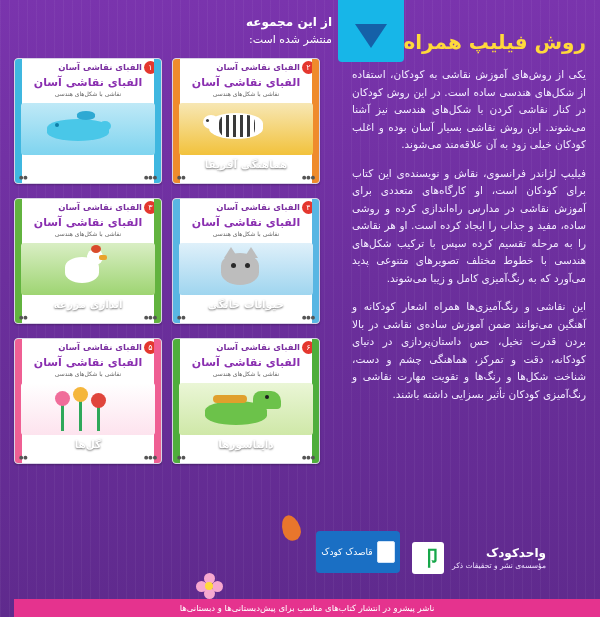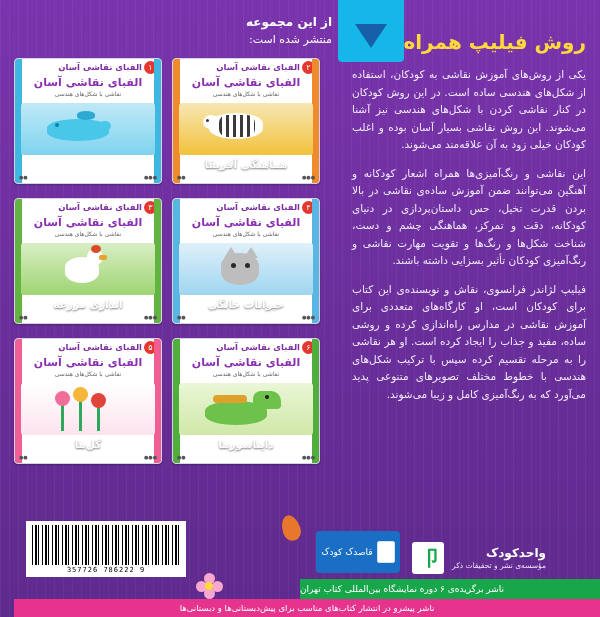--- a/index.html
+++ b/index.html
@@ -200,22 +200,22 @@
     <div class="tri"></div>
   </div>
   <div class="ribbon-text">
     <div class="l1">از این مجموعه</div>
     <div class="l2">منتشر شده است:</div>
   </div>
 
   <div class="textcol">
     <h1 class="title">روش فیلیپ همراه</h1>
     <p class="para">یکی از روش‌های آموزش نقاشی به کودکان، استفاده از شکل‌های هندسی ساده است. در این روش کودکان در کنار نقاشی کردن با شکل‌های هندسی نیز آشنا می‌شوند. این روش نقاشی بسیار آسان بوده و اغلب کودکان خیلی زود به آن علاقه‌مند می‌شوند.</p>
+    <p class="para">فیلیپ لژاندر فرانسوی، نقاش و نویسنده‌ی این کتاب برای کودکان است، او کارگاه‌های متعددی برای آموزش نقاشی در مدارس راه‌اندازی کرده و روشی ساده، مفید و جذاب را ایجاد کرده است. او هر نقاشی را به مرحله تقسیم کرده سپس با ترکیب شکل‌های هندسی با خطوط مختلف تصویرهای متنوعی پدید می‌آورد که به رنگ‌آمیزی کامل و زیبا می‌شوند.</p>
     <p class="para">این نقاشی و رنگ‌آمیزی‌ها همراه اشعار کودکانه و آهنگین می‌توانند ضمن آموزش ساده‌ی نقاشی در بالا بردن قدرت تخیل، حس داستان‌پردازی در دنیای کودکانه، دقت و تمرکز، هماهنگی چشم و دست، شناخت شکل‌ها و رنگ‌ها و تقویت مهارت نقاشی و رنگ‌آمیزی کودکان تأثیر بسزایی داشته باشند.</p>
-    <p class="para">فیلیپ لژاندر فرانسوی، نقاش و نویسنده‌ی این کتاب برای کودکان است، او کارگاه‌های متعددی برای آموزش نقاشی در مدارس راه‌اندازی کرده و روشی ساده، مفید و جذاب را ایجاد کرده است. او هر نقاشی را به مرحله تقسیم کرده سپس با ترکیب شکل‌های هندسی با خطوط مختلف تصویرهای متنوعی پدید می‌آورد که به رنگ‌آمیزی کامل و زیبا می‌شوند.</p>
   </div>
 
   <div class="grid">
 
     <div class="cover">
       <div class="cv-stripe l" style="background:#3fb7e0"></div>
       <div class="cv-stripe r" style="background:#3fb7e0"></div>
       <div class="cv-top">
         <span class="cv-series">الفبای نقاشی آسان</span>
         <span class="cv-badge">۱</span>
@@ -359,28 +359,21 @@
     </div>
 
     <div class="publisher">
       <div>
         <div class="pub-name">واحدکودک</div>
         <div class="pub-sub">مؤسسه‌ی نشر و تحقیقات ذکر</div>
       </div>
       <div class="pub-mark">卩</div>
     </div>
 
-    <div class="greenbar">
-      <span>ناشر برگزیده‌ی ۶ دوره نمایشگاه بین‌المللی کتاب تهران</span>
-    </div>
-
-    <div class="barcode">
-      <div class="bars"></div>
-      <div class="bc-num">9 786222 357726</div>
-    </div>
+
 
     <div class="flower">
       <span style="left:8px;top:0;"></span>
       <span style="left:0;top:8px;"></span>
       <span style="left:16px;top:8px;"></span>
       <span style="left:8px;top:15px;"></span>
       <span class="c"></span>
     </div>
 
     <div class="pinkbar">

